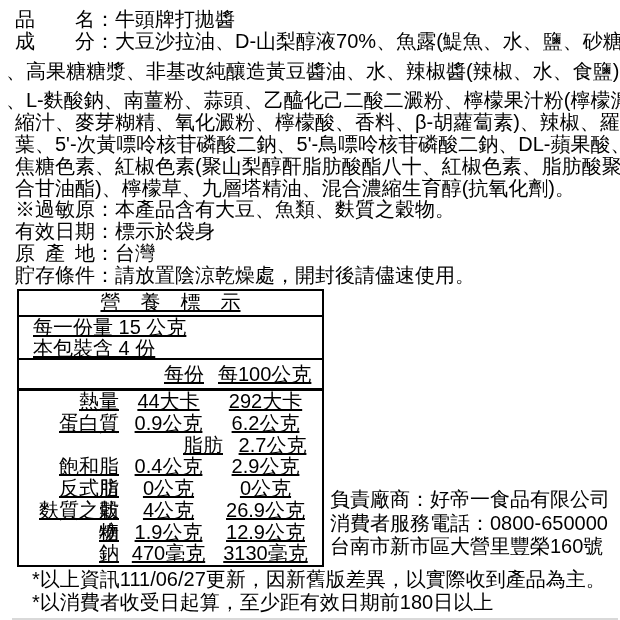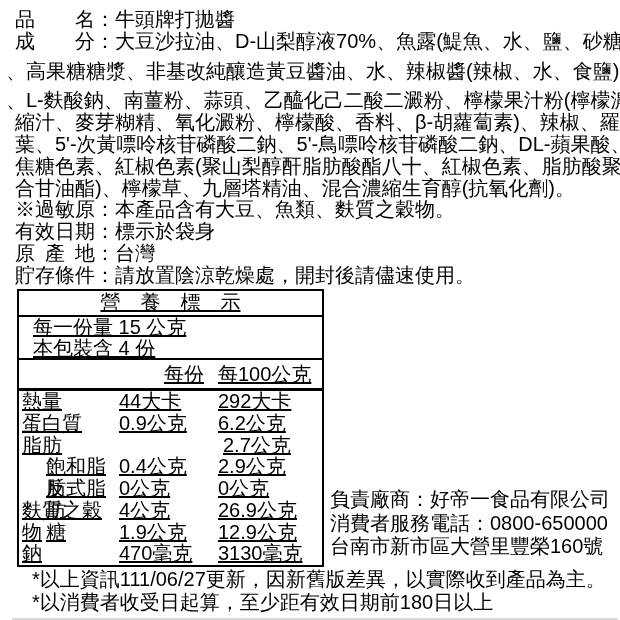--- a/index.html
+++ b/index.html
@@ -47,24 +47,24 @@
   .nt-header {
     height:31px; line-height:28px;
     display:flex;
     border-bottom:3px solid #000000;
   }
   .nt-header .sp { flex:1; }
   .nt-header .h1 { width:99px; text-align:right; padding-right:14px; }
   .nt-header .h2 { width:104px; text-align:left; padding-right:3px; }
   .nt-rows { flex:1; display:flex; flex-direction:column; }
   .nrow { display:flex; height:21.75px; line-height:21.75px; }
-  .nrow .nm { flex:1; padding-left:3px; }
+  .nrow .nm { flex:1; padding-left:3px;text-align:right; }
   .nrow.ind .nm { padding-left:27px; }
-  .nrow .v1 { width:99px; text-align:left; }
-  .nrow .v2 { width:104px; text-align:left; padding-right:9px; }
+  .nrow .v1 { width:99px; text-align:center; }
+  .nrow .v2 { width:104px; text-align:center; padding-right:9px; }
   
   .company {
     position:absolute; left:330px; top:488px; width:292px;
     font-size:20px; line-height:23.5px; white-space:nowrap;
   }
   
   .notes {
     position:absolute; left:32px; top:568px; width:600px;
     font-size:20px; line-height:22.5px; white-space:nowrap;
   }

